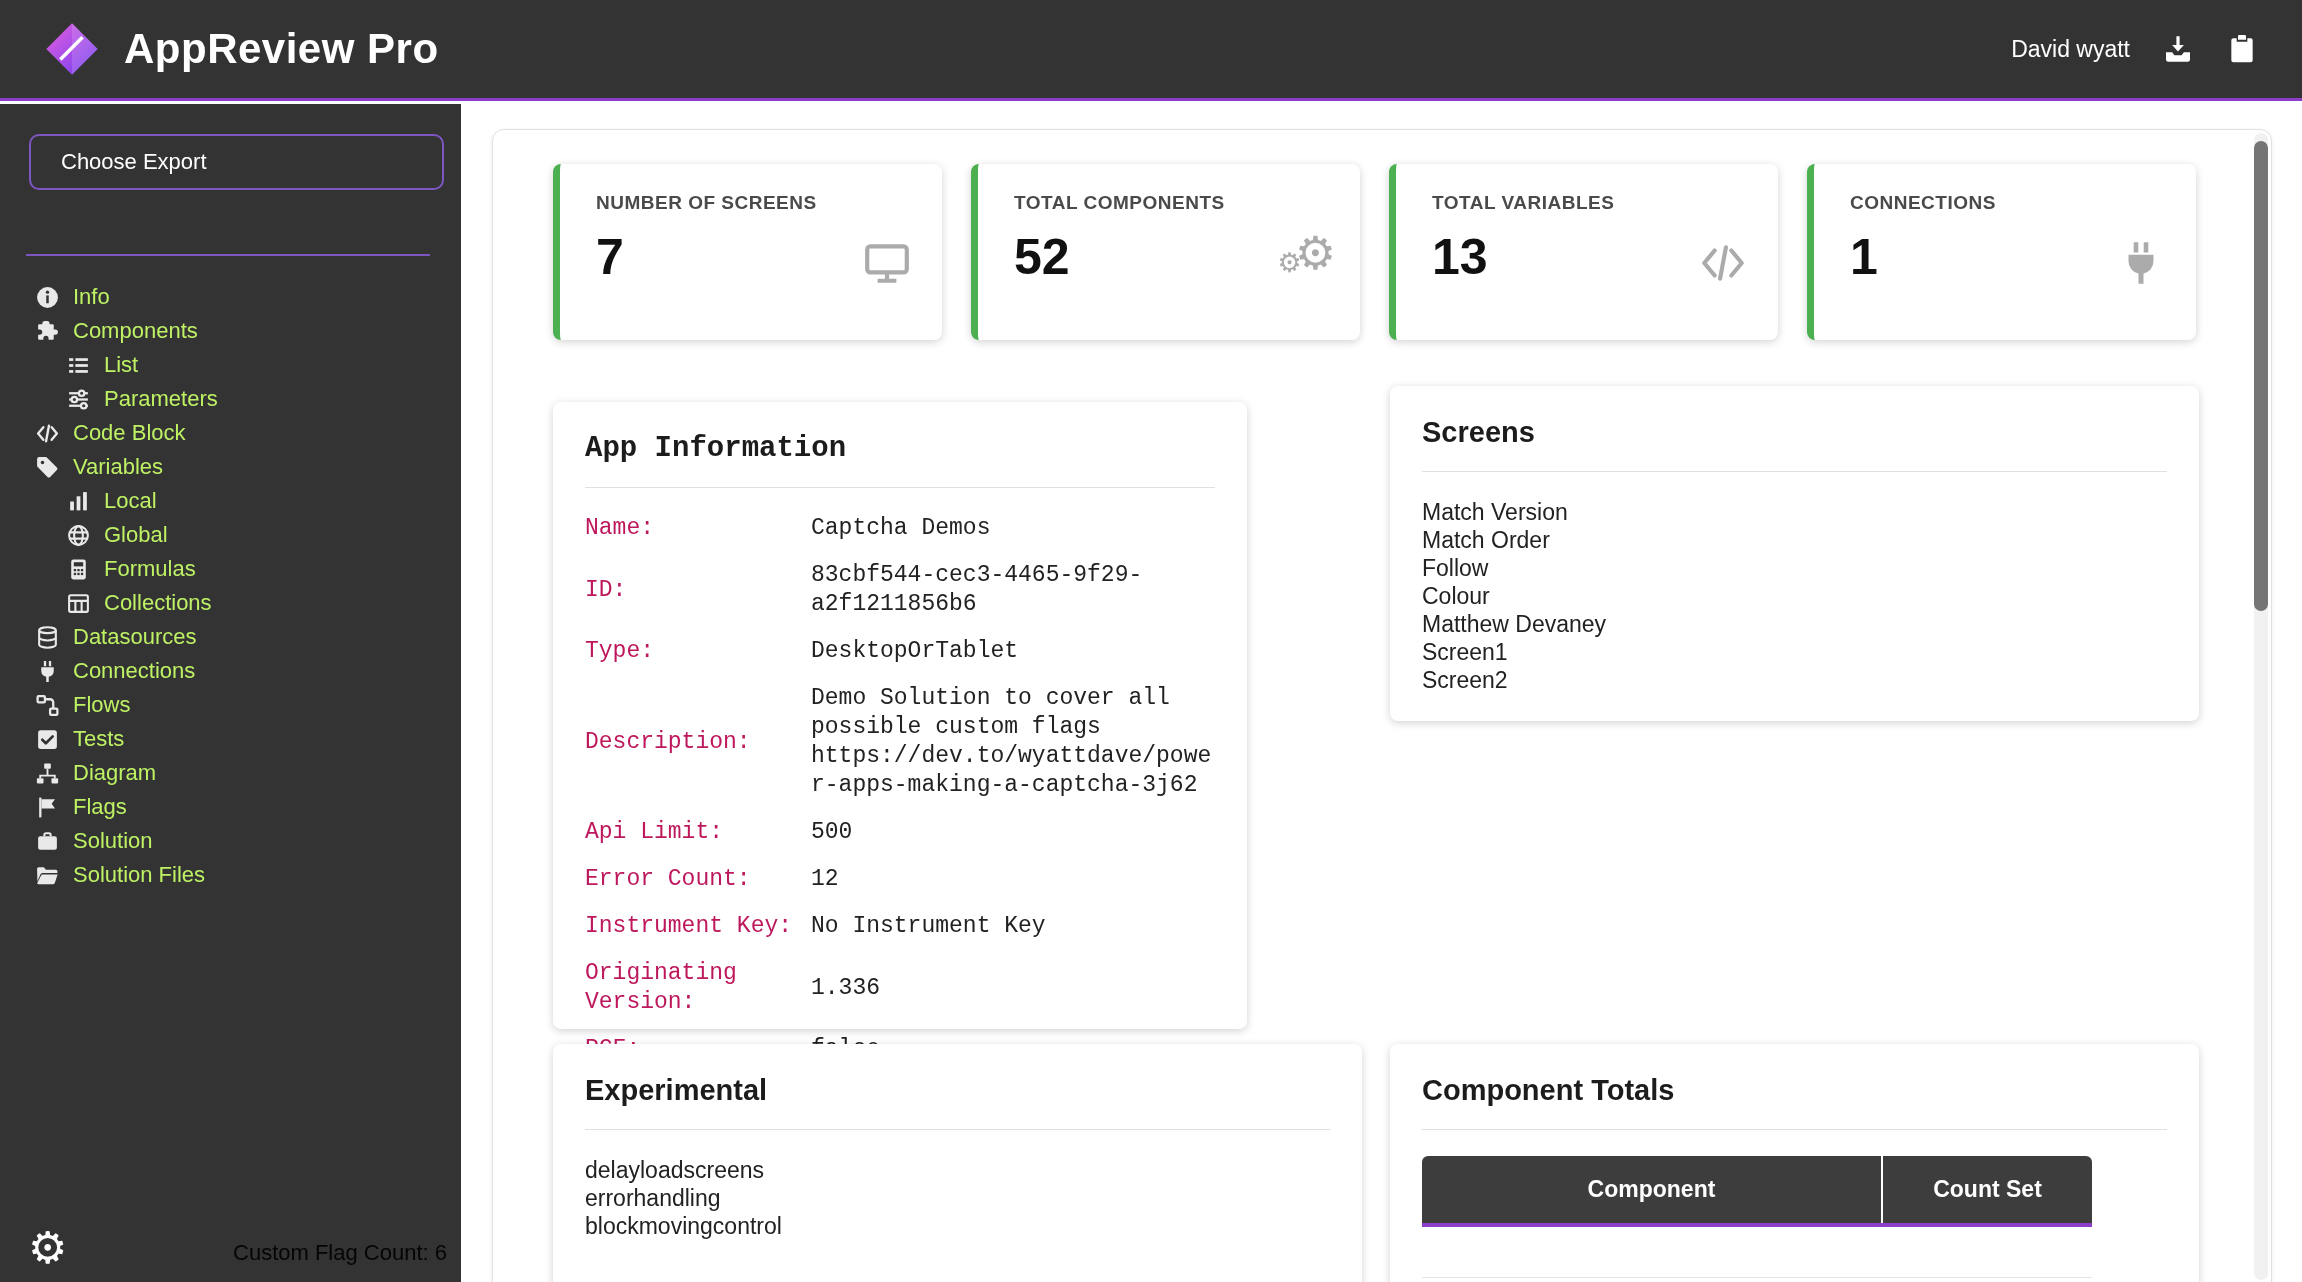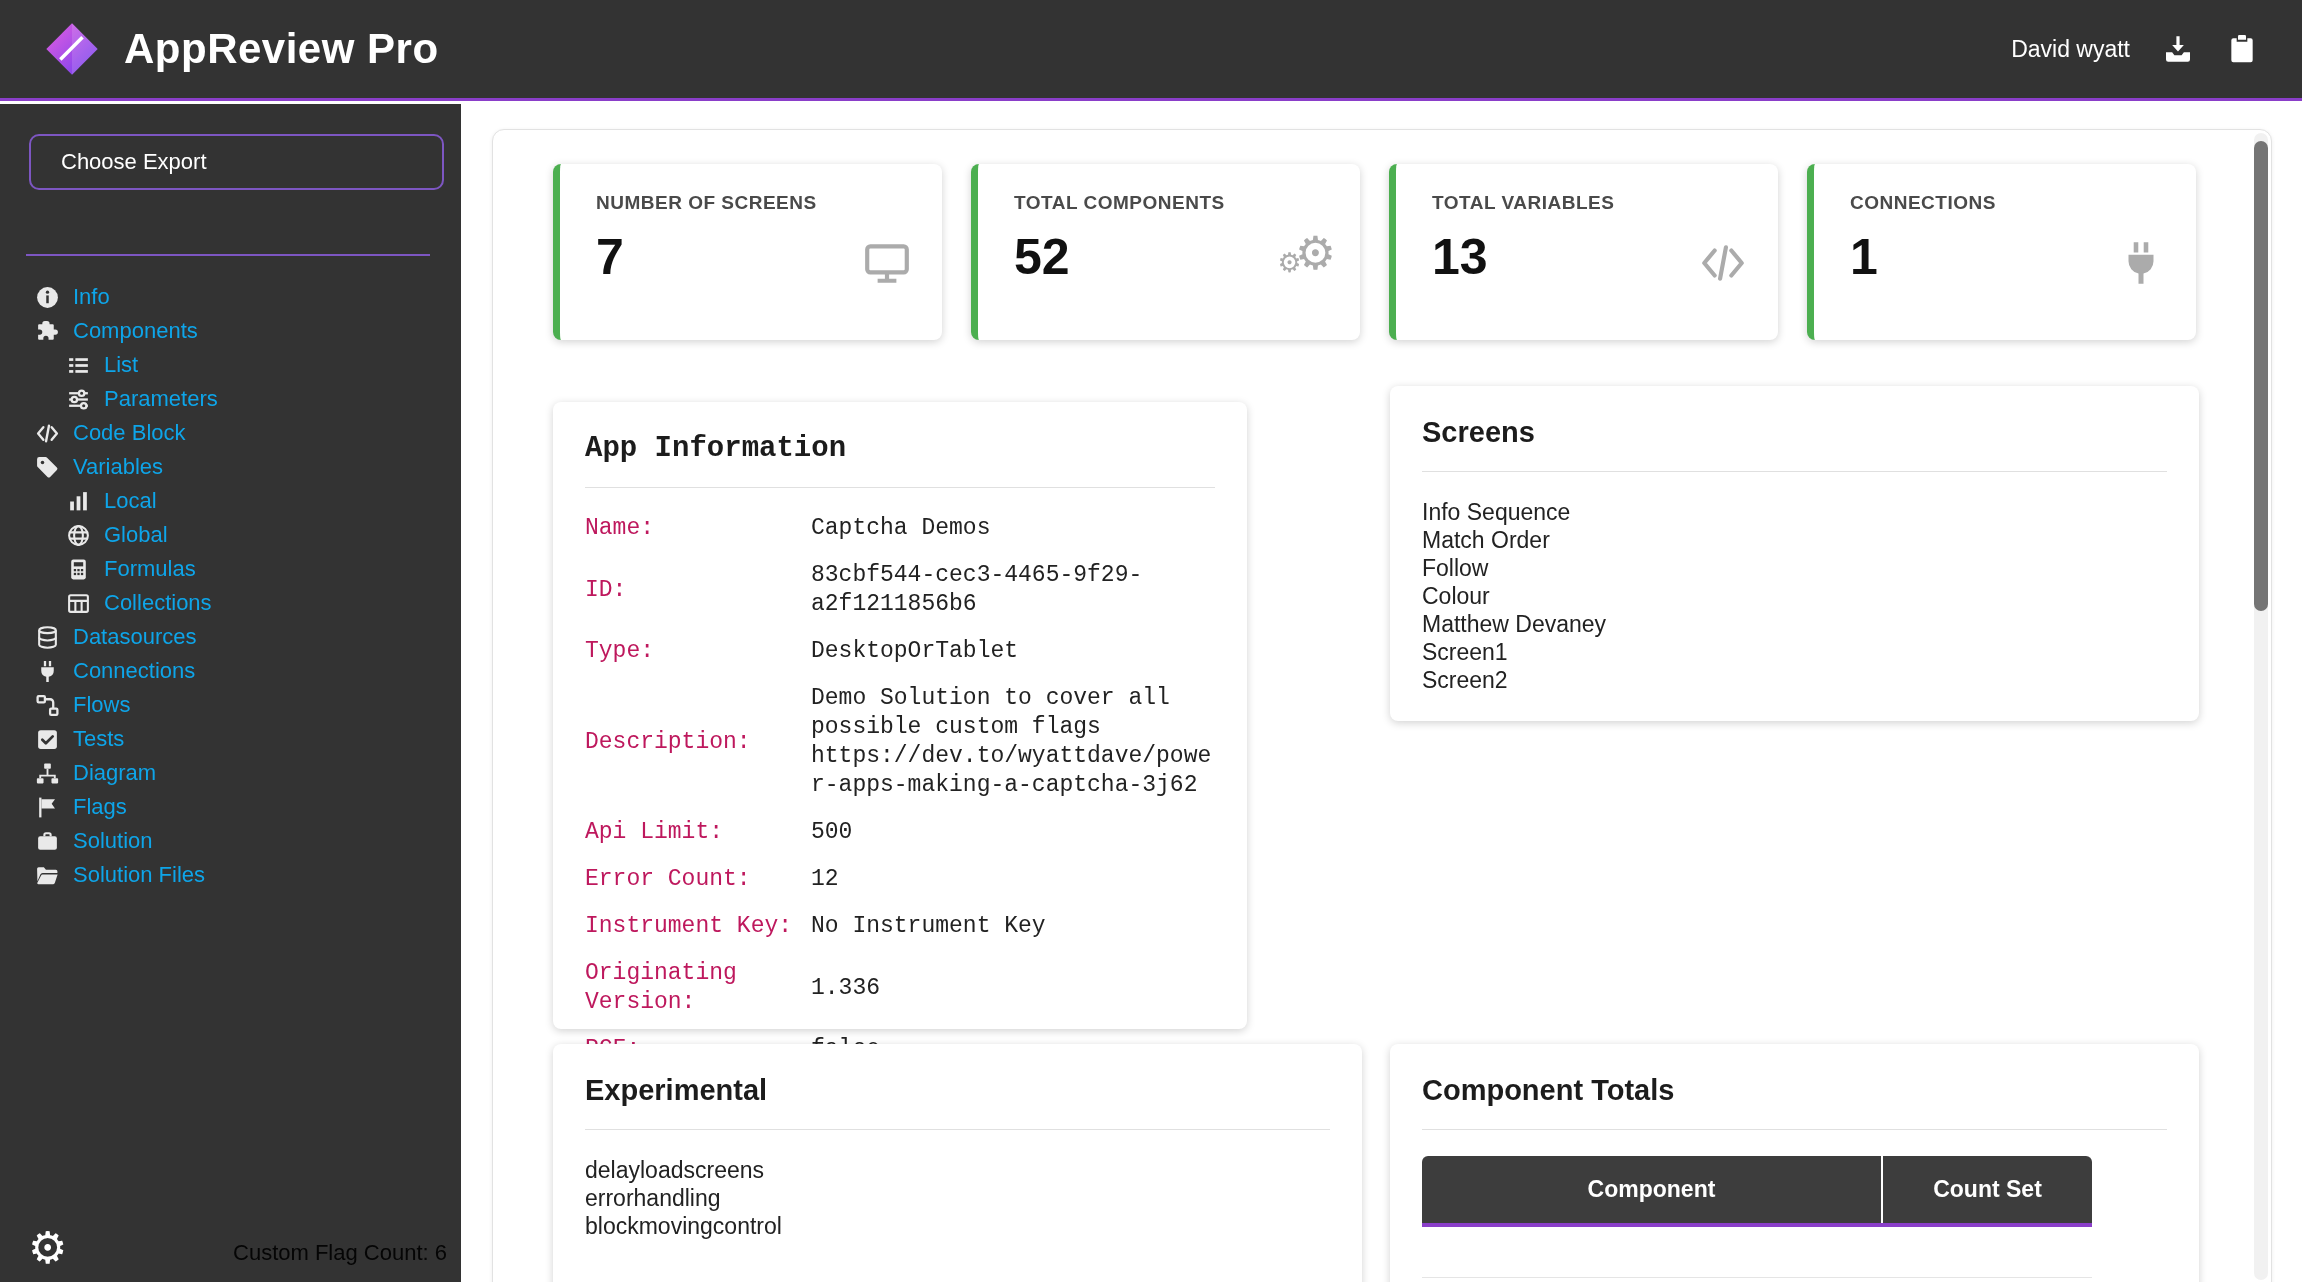--- a/index.html
+++ b/index.html
@@ -19,21 +19,21 @@
 
   
   .sidebar { position: fixed; top: 104px; left: 0; width: 461px; bottom: 0; background: #333333; }
   .export-btn { display: block; margin: 30px 0 0 29px; width: 415px; height: 56px;
     background: transparent; border: 2px solid #7d56c2; border-radius: 10px;
     color: #ffffff; font-size: 22px; text-align: left; padding: 0 30px;
     font-family: "Liberation Sans", sans-serif; cursor: pointer; }
   .sidebar-divider { border: none; border-top: 2px solid #7d56c2; width: 404px; margin: 64px 0 0 26px; }
   .nav { margin-top: 24px; }
   .nav-item { display: flex; align-items: center; height: 34px; padding-left: 35px;
-    color: #0ea5e9; font-size: 22px; cursor: pointer; }
+    color: #bef264; font-size: 22px; cursor: pointer; }
   .nav-item.sub { padding-left: 66px; }
   .nav-item .icn { width: 25px; height: 25px; margin-right: 13px; display: flex; color: #e9e9e9; flex: none; }
   .icn svg { width: 100%; height: 100%; }
   .gear-btn { position: absolute; left: 28px; bottom: 12px; color: #ffffff; font-size: 44px;
     line-height: 1; cursor: pointer; font-family: "DejaVu Sans", sans-serif; }
   .flag-count { position: absolute; right: 14px; bottom: 16px; font-size: 22px; color: #050505; }
 
   
   .main { position: fixed; left: 461px; top: 104px; right: 0; bottom: 0; background: #ffffff; }
   .panel { position: absolute; left: 31px; top: 25px; width: 1780px; height: 1320px;
@@ -417,21 +417,21 @@
       <div class="info-row">
         <div class="info-label">PCF:</div>
         <div class="info-value">false</div>
       </div>
     </div>
 
     <div class="card" id="card-screens">
       <div class="card-title">Screens</div>
       <hr class="card-divider">
       <div class="plain-list">
-        <div>Info Sequence</div>
+        <div>Match Version</div>
         <div>Match Order</div>
         <div>Follow</div>
         <div>Colour</div>
         <div>Matthew Devaney</div>
         <div>Screen1</div>
         <div>Screen2</div>
       </div>
     </div>
 
     <div class="card" id="card-experimental">

